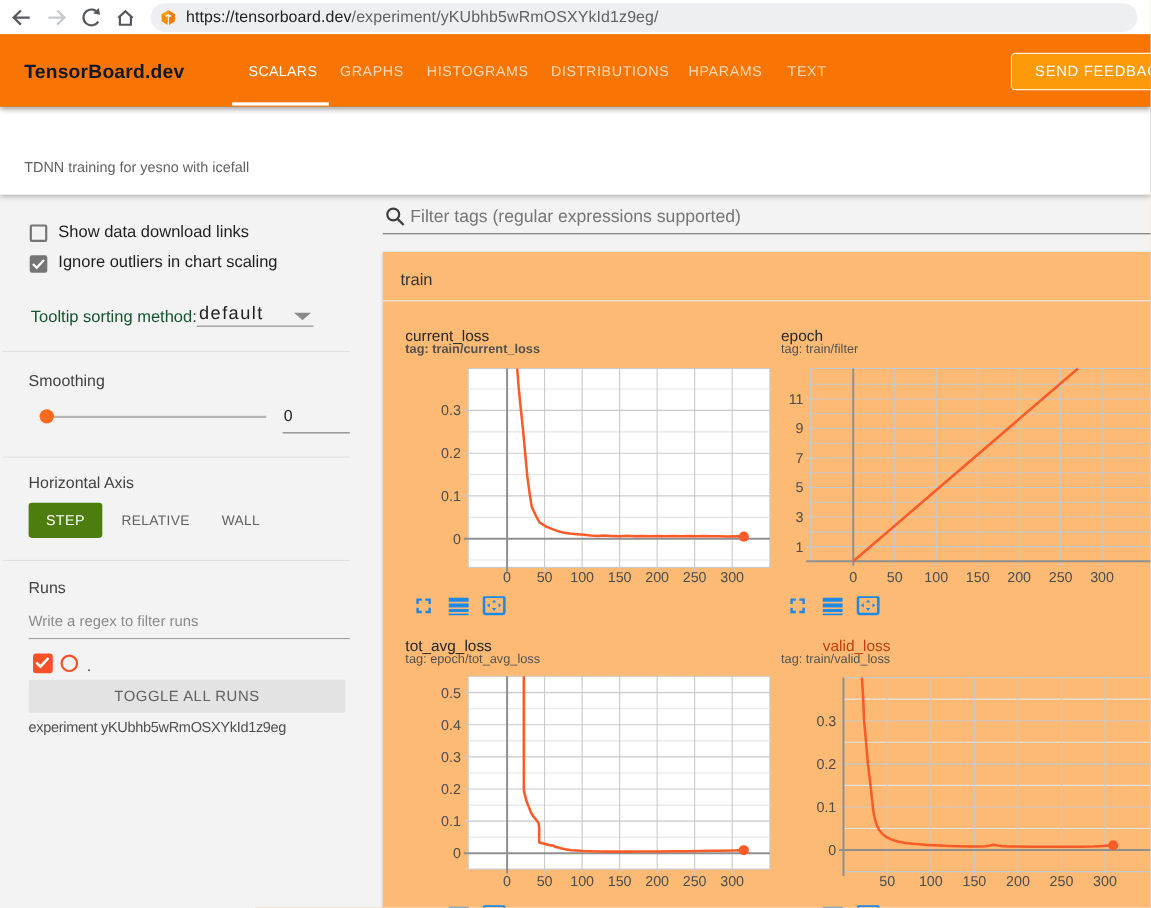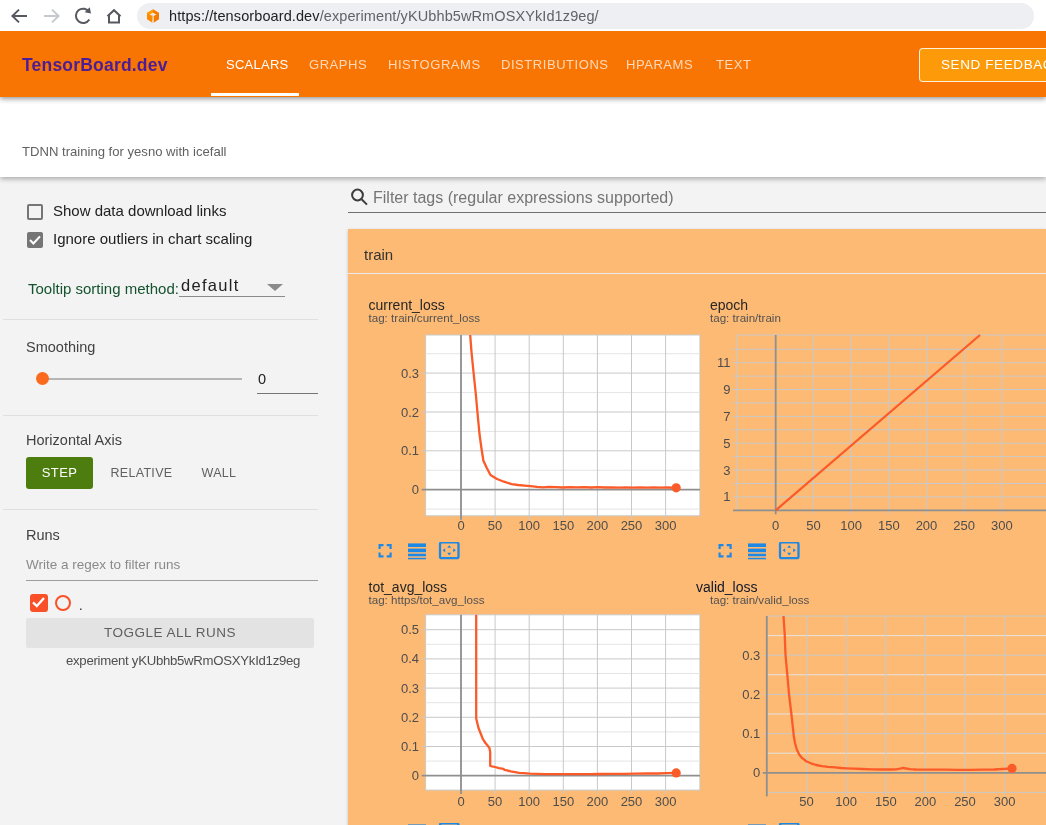--- a/index.html
+++ b/index.html
@@ -32,21 +32,21 @@
     <polygon points="12,2 3,7 3,12 12,7.2" fill="#ffa000"></polygon>
     <polygon points="3,7.5 11,12 11,22 3,17" fill="#fb8c00"></polygon>
     <polygon points="21,7.5 13,12 13,22 21,17" fill="#f57c00"></polygon>
     <rect x="10" y="10" width="1" height="8" fill="#fb8c00"></rect>
     </g>
   </svg>
   <div class="abs" style="left:169px;top:0;height:31px;line-height:32px;font-size:14.5px;color:#202124;letter-spacing:0.1px;">https://tensorboard.dev<span style="color:#5f6368">/experiment/yKUbhb5wRmOSXYkId1z9eg/</span></div>
 </div>
 
 <div class="abs" style="left:0;top:31px;width:1046px;height:66px;background:#f97503;z-index:30;box-shadow:0 2px 5px rgba(0,0,0,0.4);">
-  <div class="abs" style="left:22px;top:0;height:66px;line-height:68px;font-size:17.5px;font-weight:700;color:#4c1d95;letter-spacing:0.2px;">TensorBoard.dev</div>
+  <div class="abs" style="left:22px;top:0;height:66px;line-height:68px;font-size:17.5px;font-weight:700;color:#0f172a;letter-spacing:0.2px;">TensorBoard.dev</div>
   <div class="abs" style="left:226px;top:0;height:66px;line-height:68px;font-size:13px;color:#ffffff;letter-spacing:0.25px;">SCALARS</div>
   <div class="abs" style="left:388px;top:0;height:66px;line-height:68px;font-size:13px;color:rgba(255,255,255,0.72);letter-spacing:0.55px;">HISTOGRAMS</div>
   <div class="abs" style="left:309px;top:0;height:66px;line-height:68px;font-size:13px;color:rgba(255,255,255,0.72);letter-spacing:0.55px;">GRAPHS</div>
   <div class="abs" style="left:501px;top:0;height:66px;line-height:68px;font-size:13px;color:rgba(255,255,255,0.72);letter-spacing:0.55px;">DISTRIBUTIONS</div>
   <div class="abs" style="left:626px;top:0;height:81px;line-height:68px;font-size:13px;color:rgba(255,255,255,0.72);letter-spacing:0.55px;">HPARAMS</div>
   <div class="abs" style="left:716px;top:0;height:66px;line-height:68px;font-size:13px;color:rgba(255,255,255,0.72);letter-spacing:0.55px;">TEXT</div>
   <div class="abs" style="left:211px;top:62px;width:88px;height:3px;background:#ffffff;"></div>
   <div class="abs" style="left:919px;top:17px;width:160px;height:34px;background:#fc9a0a;border:1.6px solid rgba(255,255,255,0.85);border-radius:4px;line-height:31px;padding-left:21px;font-size:13.5px;color:#ffffff;letter-spacing:0.6px;">SEND FEEDBACK</div>
 </div>
 
@@ -96,42 +96,42 @@
 
   <div class="abs" style="left:30px;top:416.5px;width:18px;height:18px;background:#fa5028;border-radius:3px;">
         <svg width="13" height="11" viewBox="0 0 13 11" style="position:absolute;left:2.4px;top:3.4px">
           <path d="M1 5.4 L4.8 9 L12 1" fill="none" stroke="#fff" stroke-width="2.3"></path>
         </svg>
       </div>
   <div class="abs" style="left:55px;top:417.5px;width:16px;height:16px;border:2.4px solid #fa5028;border-radius:50%;"></div>
   <div class="abs" style="left:79px;top:421px;font-size:13px;color:#212121;">.</div>
 
   <div class="abs" style="left:26px;top:440.5px;width:288px;height:30px;background:#e3e3e3;border-radius:2px;text-align:center;line-height:30px;font-size:13.5px;color:#5f5f5f;letter-spacing:0.5px;">TOGGLE ALL RUNS</div>
-  <div class="abs" style="left:26px;top:475.5px;font-size:13.2px;letter-spacing:-0.28px;color:#4f4f4f;margin-left:40px;">experiment yKUbhb5wRmOSXYkId1z9eg</div>
+  <div class="abs" style="left:26px;top:475.5px;font-size:13.2px;letter-spacing:-0.28px;color:#4f4f4f;">experiment yKUbhb5wRmOSXYkId1z9eg</div>
 </div>
 
 <svg class="abs" style="left:350px;top:188px" width="19" height="19" viewBox="0 0 19 19" fill="none">
   <circle cx="7.5" cy="7" r="5.4" stroke="#3c3c3c" stroke-width="2"></circle>
   <path d="M11.6 11.2 L17 16.6" stroke="#3c3c3c" stroke-width="2"></path>
 </svg>
 <div class="abs" style="left:373px;top:188.5px;font-size:16px;color:#757575;">Filter tags (regular expressions supported)</div>
 <div class="abs" style="left:348px;top:211.5px;width:698px;height:1.2px;background:#6f6f6f;"></div>
 
 <div class="abs" style="left:348px;top:229px;width:698px;height:772px;background:#fdba74;box-shadow:0 1px 3px rgba(0,0,0,0.2);">
   <div class="abs" style="left:16px;top:17px;font-size:15px;color:#333333;">train</div>
   <div class="abs" style="left:0;top:44px;width:698px;height:1px;background:#ebebeb;"></div>
 </div>
 
 <div class="abs" style="left:368.5px;top:296.5px;font-size:14px;color:#262626;">current_loss</div>
-<div class="abs" style="left:368.5px;top:310.5px;font-size:11.6px;color:#525252;">tag: train/current_loss</div>
+<div class="abs" style="left:368.5px;top:310.5px;font-size:11.6px;color:#525252;font-weight:bold;">tag: train/current_loss</div>
 <div class="abs" style="left:710px;top:296.5px;font-size:14px;color:#262626;">epoch</div>
-<div class="abs" style="left:710px;top:310.5px;font-size:11.6px;color:#525252;">tag: train/train</div>
+<div class="abs" style="left:710px;top:310.5px;font-size:11.6px;color:#525252;">tag: train/filter</div>
 <div class="abs" style="left:368.5px;top:578.5px;font-size:14px;color:#262626;">tot_avg_loss</div>
-<div class="abs" style="left:368.5px;top:592.5px;font-size:11.6px;color:#525252;">tag: https/tot_avg_loss</div>
-<div class="abs" style="left:696px;top:578.5px;font-size:14px;color:#0f172a;">valid_loss</div>
+<div class="abs" style="left:368.5px;top:592.5px;font-size:11.6px;color:#525252;">tag: epoch/tot_avg_loss</div>
+<div class="abs" style="left:748px;top:578.5px;font-size:14px;color:#c2410c;">valid_loss</div>
 <div class="abs" style="left:710px;top:592.5px;font-size:11.6px;color:#525252;">tag: train/valid_loss</div>
 
 <svg class="abs" style="left:0;top:0;z-index:5" width="1046" height="825" viewBox="0 0 1046 825" font-family="Liberation Sans,sans-serif">
 <rect x="425.6" y="335" width="274.3" height="180.8" fill="white" stroke="#c9c9c9" stroke-width="1"></rect>
 <line x1="425.6" y1="470.3" x2="699.9" y2="470.3" stroke="#e4e4e4" stroke-width="1"></line>
 <line x1="421.6" y1="450.8" x2="699.9" y2="450.8" stroke="#c9c9c9" stroke-width="1"></line>
 <line x1="425.6" y1="431.4" x2="699.9" y2="431.4" stroke="#e4e4e4" stroke-width="1"></line>
 <line x1="421.6" y1="412" x2="699.9" y2="412" stroke="#c9c9c9" stroke-width="1"></line>
 <line x1="425.6" y1="392.6" x2="699.9" y2="392.6" stroke="#e4e4e4" stroke-width="1"></line>
 <line x1="421.6" y1="373.1" x2="699.9" y2="373.1" stroke="#c9c9c9" stroke-width="1"></line>

